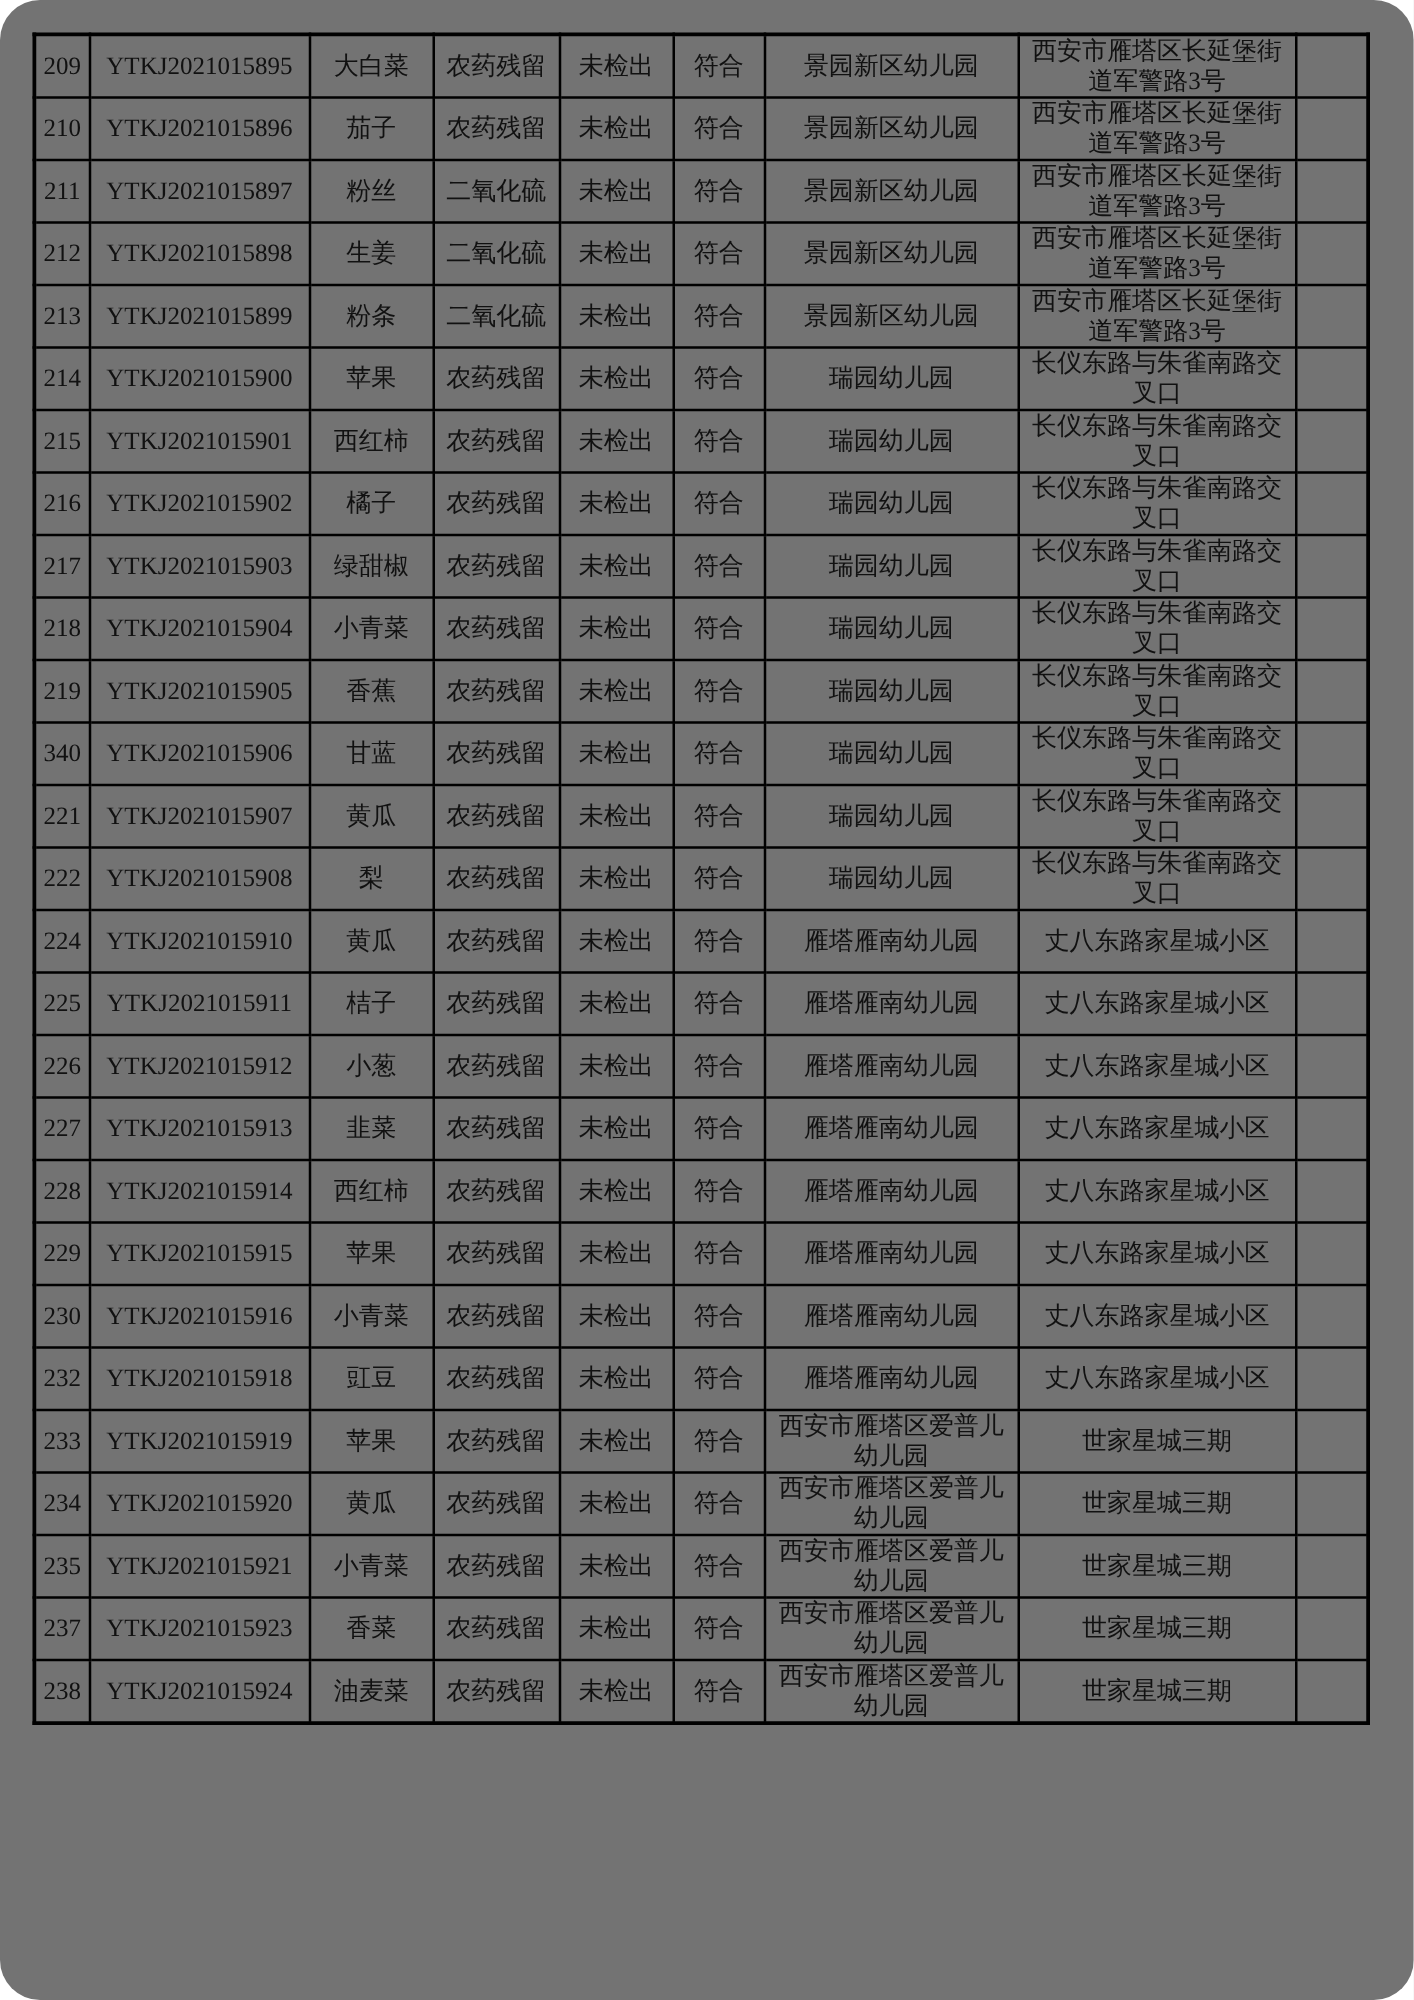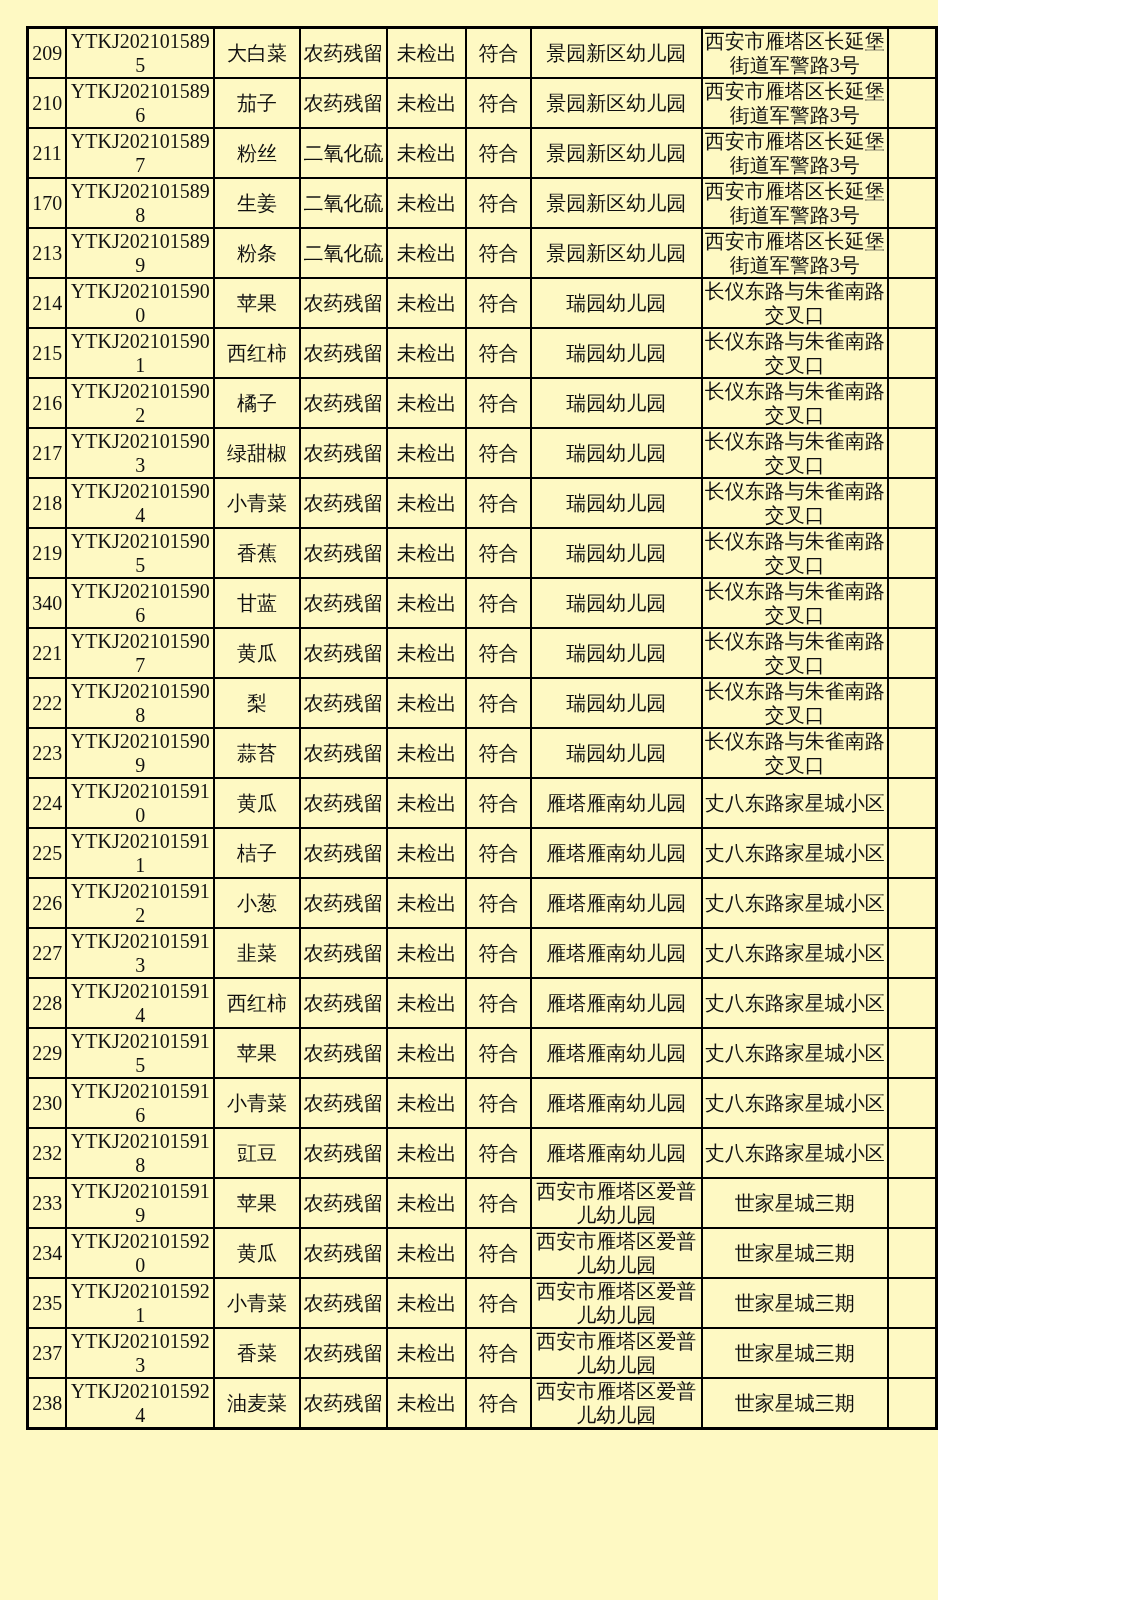--- a/index.html
+++ b/index.html
@@ -5,24 +5,25 @@
   html, body {
     margin: 0;
     padding: 0;
     background: #ffffff;
     width: 1131px;
     height: 1600px;
     font-family: "Liberation Serif", "DejaVu Serif", serif;
   }
   .page {
     position: relative;
-    width: 938px;
+    width: 1131px;
     height: 1600px;
-    background: #fef9c3;
+    background: #737373;
     overflow: hidden;
+    border-radius: 32px;
   }
   table.results {
     position: absolute;
     left: 26px;
     top: 26px;
     border-collapse: collapse;
     table-layout: fixed;
     border: 3px solid #000000;
   }
   table.results td {
@@ -94,21 +95,21 @@
     <td class="c-id">YTKJ2021015897</td>
     <td class="c-name">粉丝</td>
     <td class="c-item">二氧化硫</td>
     <td class="c-result">未检出</td>
     <td class="c-concl">符合</td>
     <td class="c-org">景园新区幼儿园</td>
     <td class="c-addr">西安市雁塔区长延堡街道军警路3号</td>
     <td class="c-note"></td>
   </tr>
         <tr>
-    <td class="c-no">170</td>
+    <td class="c-no">212</td>
     <td class="c-id">YTKJ2021015898</td>
     <td class="c-name">生姜</td>
     <td class="c-item">二氧化硫</td>
     <td class="c-result">未检出</td>
     <td class="c-concl">符合</td>
     <td class="c-org">景园新区幼儿园</td>
     <td class="c-addr">西安市雁塔区长延堡街道军警路3号</td>
     <td class="c-note"></td>
   </tr>
         <tr>
@@ -207,31 +208,20 @@
     <td class="c-result">未检出</td>
     <td class="c-concl">符合</td>
     <td class="c-org">瑞园幼儿园</td>
     <td class="c-addr">长仪东路与朱雀南路交叉口</td>
     <td class="c-note"></td>
   </tr>
         <tr>
     <td class="c-no">222</td>
     <td class="c-id">YTKJ2021015908</td>
     <td class="c-name">梨</td>
-    <td class="c-item">农药残留</td>
-    <td class="c-result">未检出</td>
-    <td class="c-concl">符合</td>
-    <td class="c-org">瑞园幼儿园</td>
-    <td class="c-addr">长仪东路与朱雀南路交叉口</td>
-    <td class="c-note"></td>
-  </tr>
-        <tr>
-    <td class="c-no">223</td>
-    <td class="c-id">YTKJ2021015909</td>
-    <td class="c-name">蒜苔</td>
     <td class="c-item">农药残留</td>
     <td class="c-result">未检出</td>
     <td class="c-concl">符合</td>
     <td class="c-org">瑞园幼儿园</td>
     <td class="c-addr">长仪东路与朱雀南路交叉口</td>
     <td class="c-note"></td>
   </tr>
         <tr>
     <td class="c-no">224</td>
     <td class="c-id">YTKJ2021015910</td>

